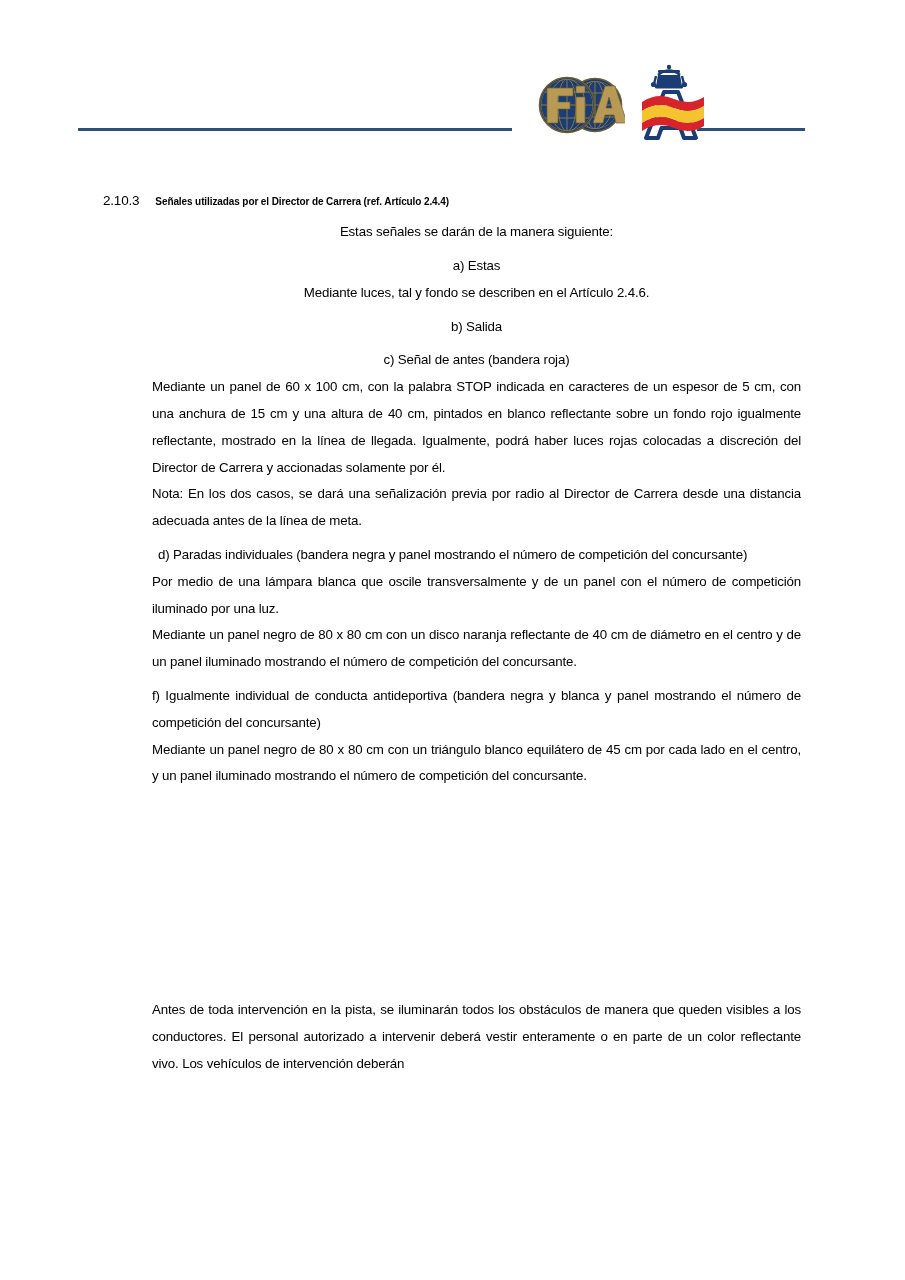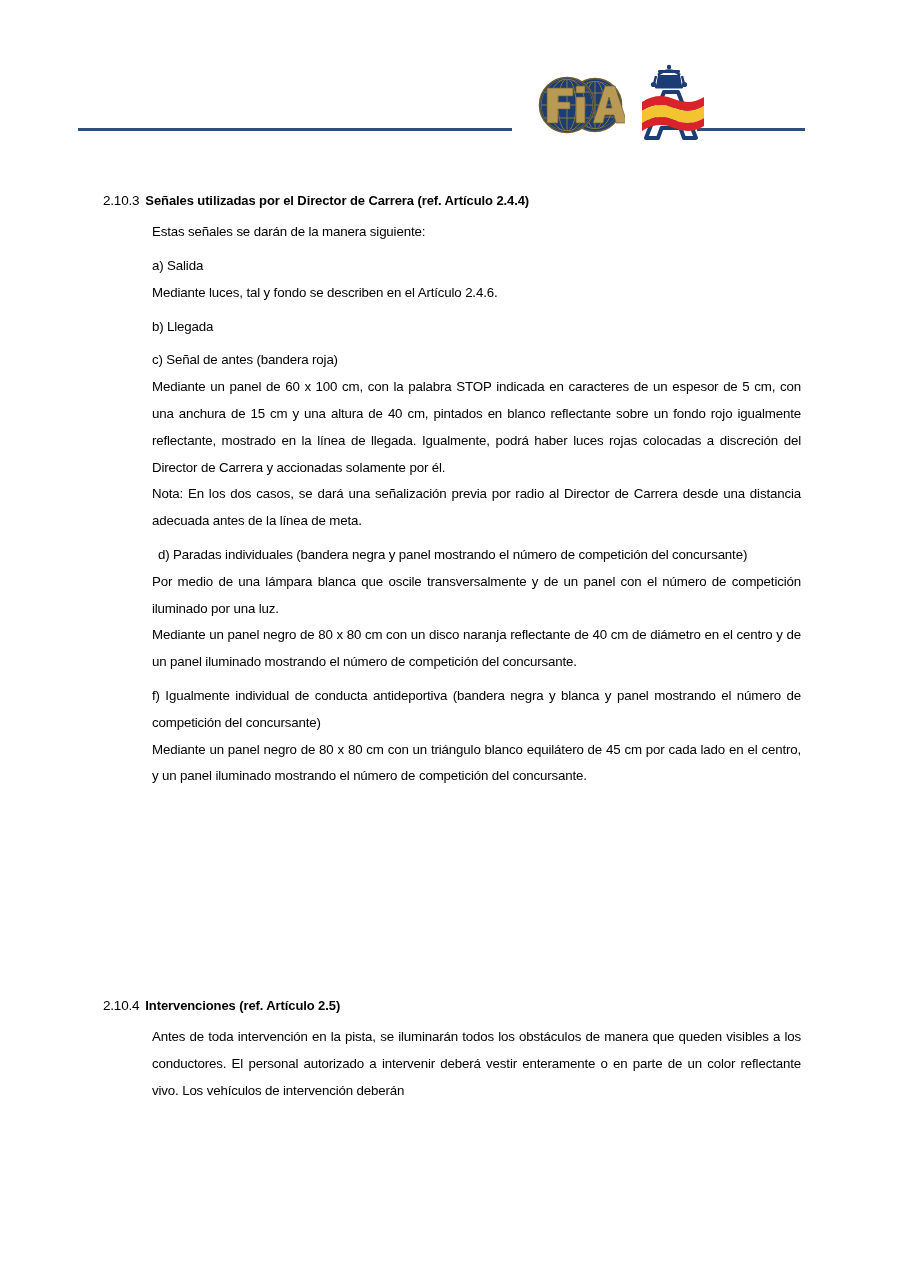--- a/index.html
+++ b/index.html
@@ -72,42 +72,42 @@
   }
   .heading-num {
     font-size: 13.5px;
     font-weight: 400;
     letter-spacing: -0.2px;
     white-space: nowrap;
     flex: 0 0 auto;
     line-height: 1.35;
   }
   .heading-text {
-    font-size: 13px;
+    font-size: 10px;
     font-weight: bold;
     letter-spacing: -0.1px;
-    margin-left: 6px;
+    margin-left: 16px;
     line-height: 1.35;
   }
 
   .body-block {
     margin-left: 49px;
     width: 649px;
   }
 
   p.para {
     margin: 0 0 0 0;
     font-size: 13.3px;
     line-height: 26.8px;
     text-align: justify;
     text-justify: inter-word;
     letter-spacing: -0.15px;
     word-spacing: 0px;
   }
-  p.para.nojust { text-align: left; }
+  p.para.nojust { text-align: center; }
   p.gap-small  { margin-top: 7px; }
   p.item-d     { margin-left: 6px; }
 </style>
 </head>
 <body>
 
 <div class="page">
 
   <div class="header">
 
@@ -192,39 +192,35 @@
 
   <div class="section" id="sec-2103">
 
     <div class="heading-row">
       <span class="heading-num">2.10.3</span>
       <span class="heading-text">Señales utilizadas por el Director de Carrera (ref. Artículo 2.4.4)</span>
     </div>
 
     <div class="body-block">
       <p class="para nojust">Estas señales se darán de la manera siguiente:</p>
-      <p class="para nojust gap-small">a)  Salida</p>
+      <p class="para nojust gap-small">a)  Estas</p>
       <p class="para nojust">Mediante luces, tal y fondo se describen en el Artículo 2.4.6.</p>
-      <p class="para nojust gap-small">b)  Llegada</p>
+      <p class="para nojust gap-small">b)  Salida</p>
       <p class="para nojust gap-small">c)  Señal de antes (bandera roja)</p>
       <p class="para">Mediante un panel de 60 x 100 cm, con la palabra STOP indicada en caracteres de un espesor de 5 cm, con una anchura de 15 cm y una altura de 40 cm, pintados en blanco reflectante sobre un fondo rojo igualmente reflectante, mostrado en la línea de llegada. Igualmente, podrá haber luces rojas colocadas a discreción del Director de Carrera y accionadas solamente por él.</p>
       <p class="para">Nota: En los dos casos, se dará una señalización previa por radio al Director de Carrera desde una distancia adecuada antes de la línea de meta.</p>
       <p class="para item-d gap-small">d)  Paradas individuales (bandera negra y panel mostrando el número de competición del concursante)</p>
       <p class="para">Por medio de una lámpara blanca que oscile transversalmente y de un panel con el número de competición iluminado por una luz.</p>
       <p class="para">Mediante un panel negro de 80 x 80 cm con un disco naranja reflectante de 40 cm de diámetro en el centro y de un panel iluminado mostrando el número de competición del concursante.</p>
       <p class="para gap-small">f)  Igualmente individual de conducta antideportiva (bandera negra y blanca y panel mostrando el número de competición del concursante)</p>
       <p class="para">Mediante un panel negro de 80 x 80 cm con un triángulo blanco equilátero de 45 cm por cada lado en el centro, y un panel iluminado mostrando el número de competición del concursante.</p>
     </div>
   </div>
 
   <div class="section" id="sec-2104">
 
-    <div class="heading-row">
-      <span class="heading-num">2.10.4</span>
-      <span class="heading-text">Intervenciones (ref. Artículo 2.5)</span>
-    </div>
 
     <div class="body-block">
       <p class="para">Antes de toda intervención en la pista, se iluminarán todos los obstáculos de manera que queden visibles a los conductores. El personal autorizado a intervenir deberá vestir enteramente o en parte de un color reflectante vivo. Los vehículos de intervención deberán</p>
     </div>
   </div>
 
 </div>
 
 </body></html>

